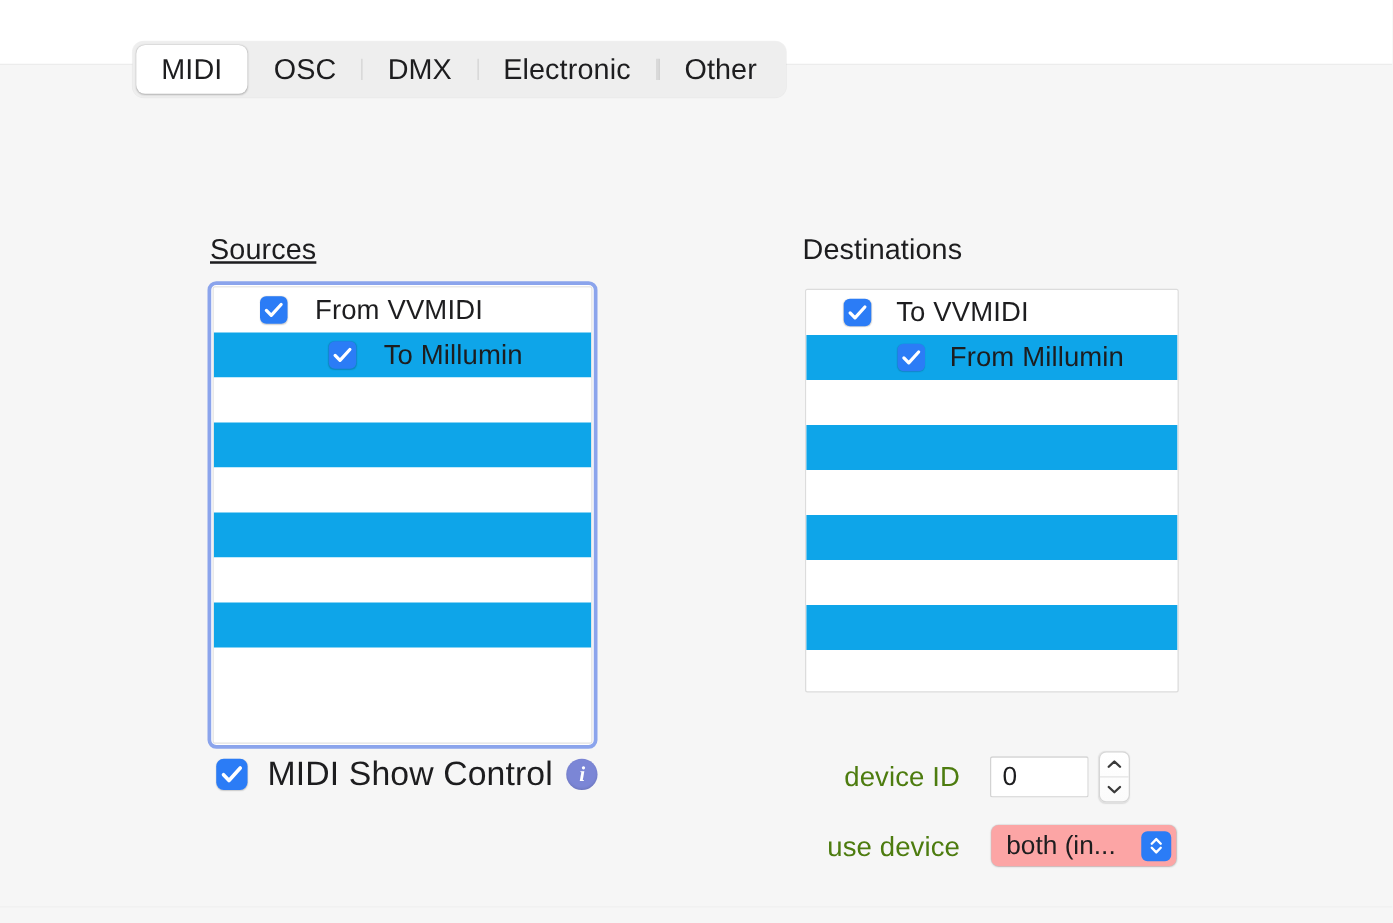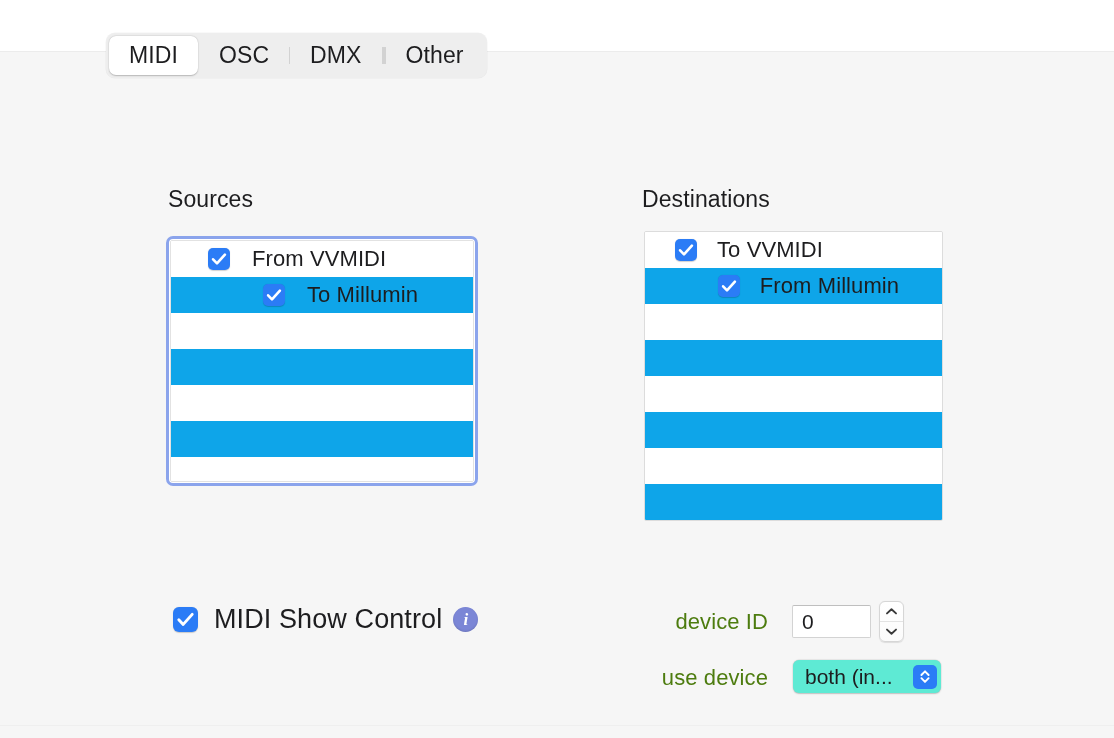--- a/index.html
+++ b/index.html
@@ -65,52 +65,52 @@
   }
   .tab-sep.hidden { background: transparent; }
 
   
   .col-heading {
     position: absolute;
     font-size: 23px;
     color: #1d1d1f;
     letter-spacing: 0.1px;
   }
-  #sources-heading { left: 168px; top: 186px; }
+  #sources-heading { left: 168px; top: 186px; text-decoration: underline; }
   #destinations-heading { left: 642px; top: 186px; }
 
   
   .listbox {
     position: absolute;
     box-sizing: border-box;
     background: #ffffff;
     overflow: hidden;
   }
   #sources-list {
     left: 166px;
-    top: 236px;
+    top: 225px;
     width: 312px;
-    height: 250px;
+    height: 374px;
     border: 3px solid #8ba4ec;
     border-radius: 7px;
     padding: 1px;
   }
   #sources-list .inner {
     border: 1px solid #e2e2e2;
     border-radius: 2px;
     height: 100%;
     box-sizing: border-box;
     overflow: hidden;
     background: #fff;
   }
   #destinations-list {
     left: 644px;
     top: 231px;
     width: 299px;
-    height: 290px;
+    height: 323px;
     border: 1px solid #dcdcdc;
     border-radius: 2px;
   }
 
   .row {
     height: 36px;
     display: flex;
     align-items: center;
     background: #ffffff;
     box-sizing: border-box;
@@ -230,21 +230,21 @@
     cursor: default;
   }
   .stepper-half.up { border-bottom: 1px solid #e3e3e3; }
 
   #use-column-select {
     position: absolute;
     left: 793px;
     top: 660px;
     width: 148px;
     height: 33px;
-    background: #5eead4;
+    background: #fca5a5;
     border-radius: 6px;
     box-sizing: border-box;
     box-shadow: 0 0.5px 1.5px rgba(0,0,0,0.20), 0 0 0 0.5px rgba(0,0,0,0.06);
     display: flex;
     align-items: center;
     cursor: default;
   }
   #use-column-value {
     flex: 1 1 auto;
     font-size: 21px;
@@ -285,20 +285,23 @@
     </div>
   <div class="tab-sep hidden"></div>
   <div class="tab">
       <span>OSC</span>
     </div>
   <div class="tab-sep"></div>
   <div class="tab">
       <span>DMX</span>
     </div>
   <div class="tab-sep"></div>
+  <div class="tab">
+      <span>Electronic</span>
+    </div>
   <div class="tab-sep"></div>
   <div class="tab-sep"></div>
   <div class="tab-sep"></div>
   <div class="tab">
       <span>Other</span>
     </div>
 </div>
 
 <div class="col-heading" id="sources-heading">Sources</div>
 

